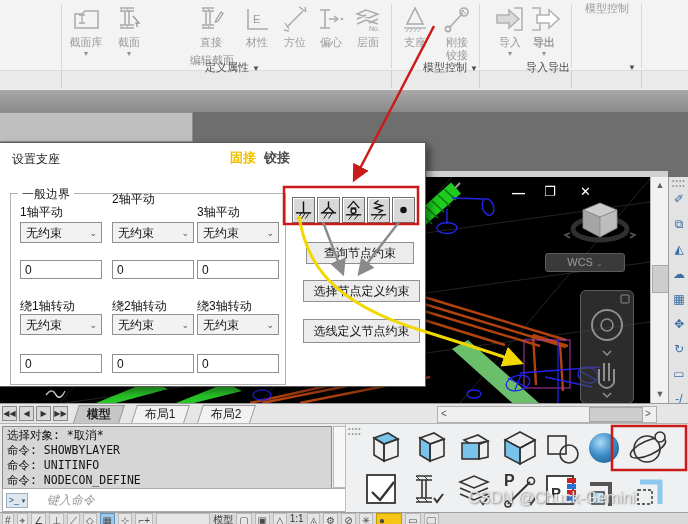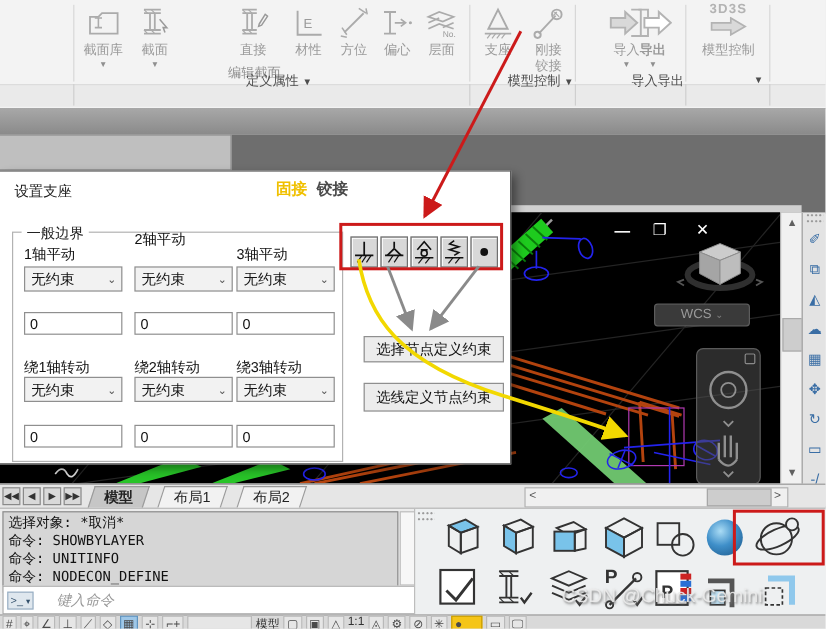--- a/index.html
+++ b/index.html
@@ -174,21 +174,21 @@
           <path d="M19 5 l4 4 M18 8 l3 -3" stroke-width="1"></path>
       </svg>
     </div>
     <div class="rib-lbl">
         <div>刚接</div>
         <div>铰接</div>
       </div>
   </div>
   <div class="vsep" style="left:479px;"></div>
 
-  <div class="rib-item" style="left:504px;width:36px;text-align:center;">
+  <div class="rib-item" style="left:492px;width:36px;text-align:center;">
     <div class="rib-ico">
       <svg width="32" height="28" viewBox="0 0 32 28" fill="none" stroke="#b3b3b3" stroke-width="1.6">
         <path d="M3 10 h12 v-5 l10 9 l-10 9 v-5 h-12 Z" fill="#d9d9d9"></path>
           <path d="M20 3 h8 v22 h-8" stroke-width="1.6"></path>
       </svg>
     </div>
     <div class="rib-lbl">导入</div>
     <div class="rib-dd">▾</div>
   </div>
   <div class="rib-item" style="left:526px;width:36px;font-weight:bold;">
@@ -197,26 +197,20 @@
         <path d="M4 3 h8 v22 h-8" stroke-width="1.6"></path>
           <path d="M9 10 h12 v-5 l10 9 l-10 9 v-5 h-12 Z" fill="#fff"></path>
       </svg>
     </div>
     <div class="rib-lbl">导出</div>
     <div class="rib-dd">▾</div>
   </div>
   <div class="vsep" style="left:571px;"></div>
 
   <div class="rib-item" style="left:578px;width:58px;">
-    <div style="height:34px;">
-      <div class="logo3d3s">3D3S</div>
-      <svg width="34" height="16" viewBox="0 0 34 16" fill="#d9d9d9" stroke="#b3b3b3" stroke-width="1.4" style="margin:0 auto;">
-        <path d="M3 5 h16 v-4 l12 7 l-12 7 v-4 h-16 Z"></path>
-      </svg>
-    </div>
     <div class="rib-lbl">模型控制</div>
   </div>
   <div class="vsep" style="left:641px;"></div>
 
   <div class="grp-row"></div>
   <div class="grp-vsep" style="left:61px;"></div>
     <div class="grp-vsep" style="left:391px;"></div>
   <div class="grp-vsep" style="left:479px;"></div>
     <div class="grp-vsep" style="left:571px;"></div>
     <div class="grp-vsep" style="left:641px;"></div>
@@ -436,20 +430,21 @@
           <line x1="12" y1="22" x2="16" y2="17"></line>
         </g>
       </svg>
   </button>
   <button class="supbtn" style="left:392px;">
     <svg width="21" height="24" viewBox="0 0 22 24">
         <circle cx="11" cy="12" r="3.4" fill="#111"></circle>
       </svg>
   </button>
 
+  <button class="dlgbtn" style="left:306px;top:99px;width:108px;height:22px;">查询节点约束</button>
   <button class="dlgbtn" style="left:303px;top:137px;width:117px;height:22px;">选择节点定义约束</button>
   <button class="dlgbtn" style="left:303px;top:176px;width:117px;height:24px;">选线定义节点约束</button>
 </div>
 
 <div id="tabsrow" class="abs">
   <button class="navbtn" style="left:2px;">◀◀</button>
   <button class="navbtn" style="left:19px;">◀</button>
   <button class="navbtn" style="left:36px;">▶</button>
   <button class="navbtn" style="left:53px;">▶▶</button>
   <div class="sheettab" style="left:76px;background:#c6c6c6;font-weight:bold;"><span>模型</span></div>

